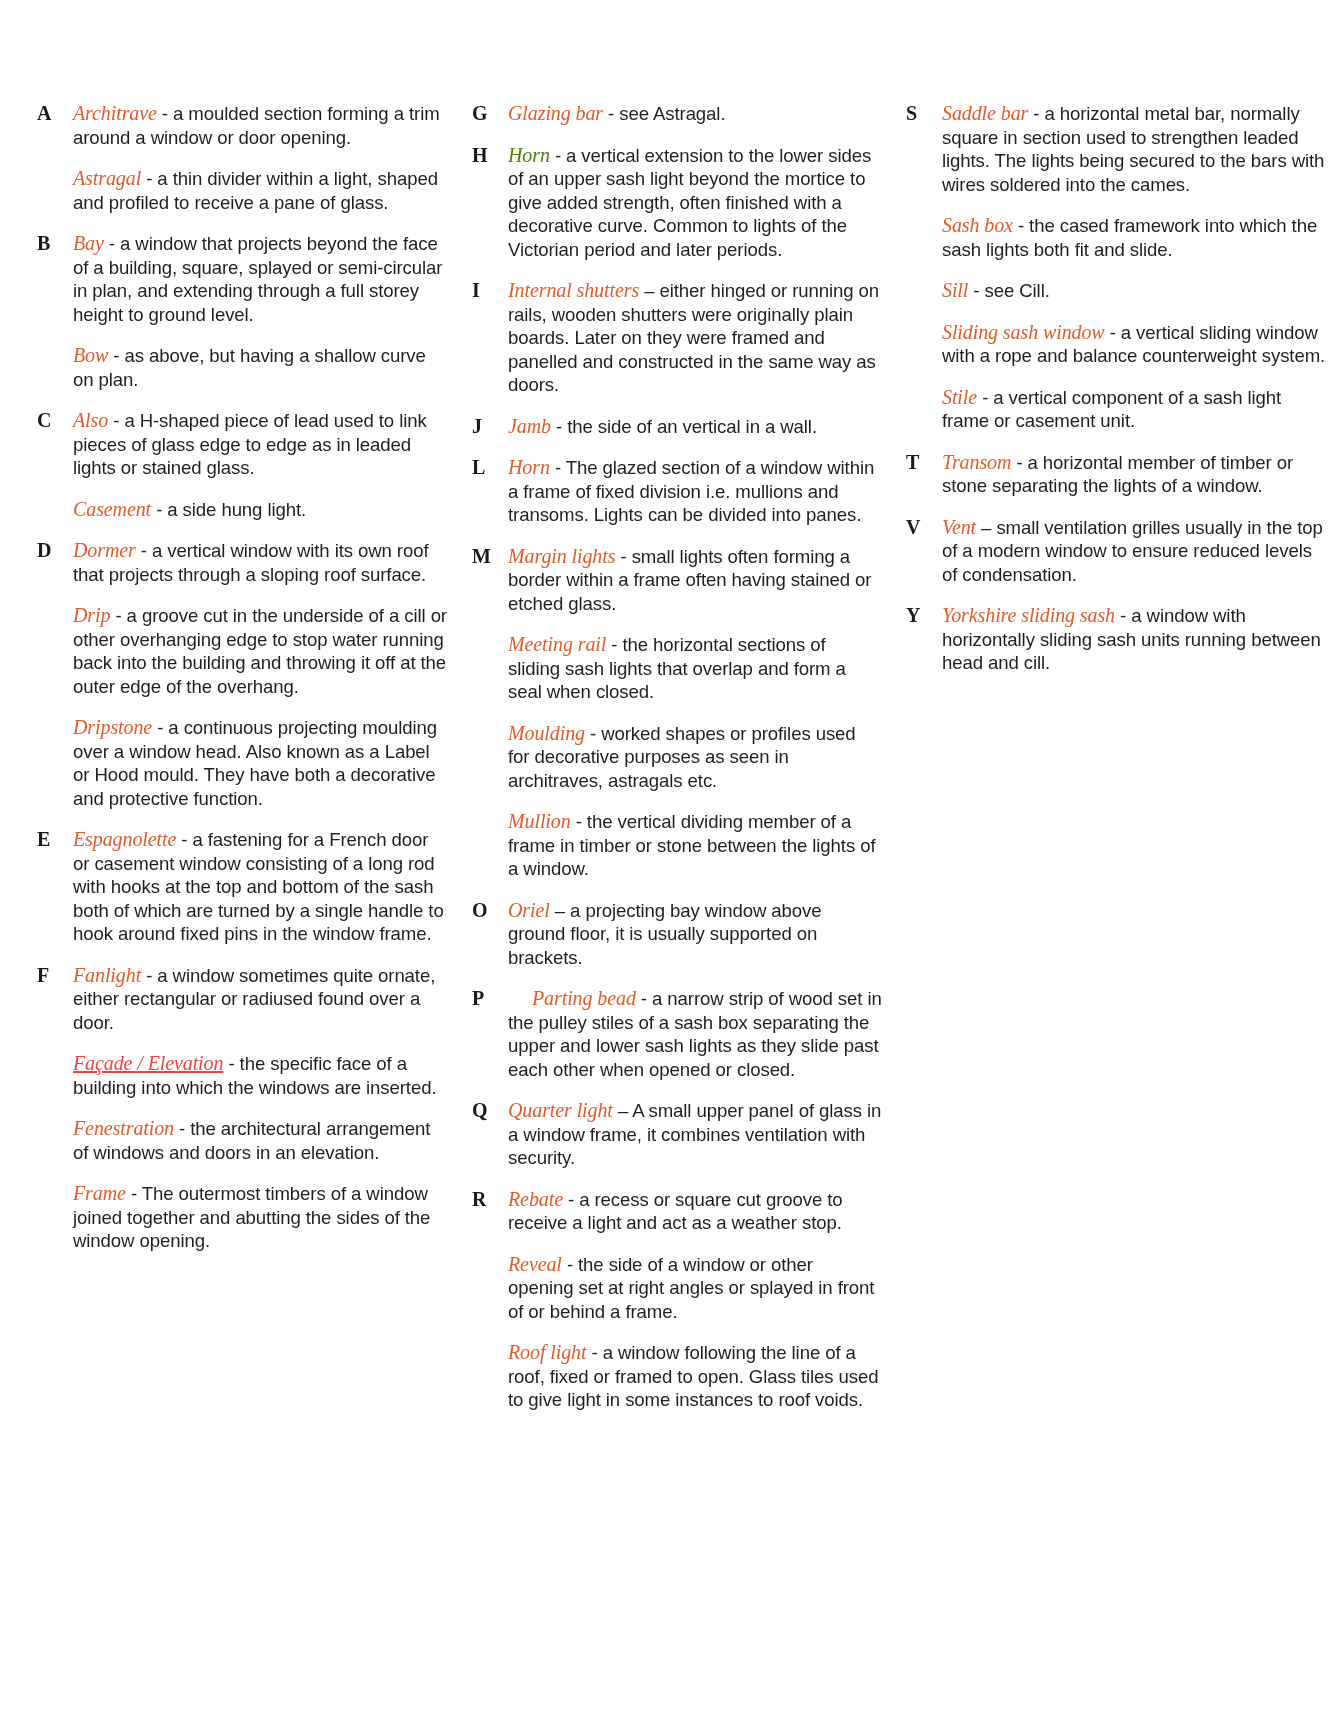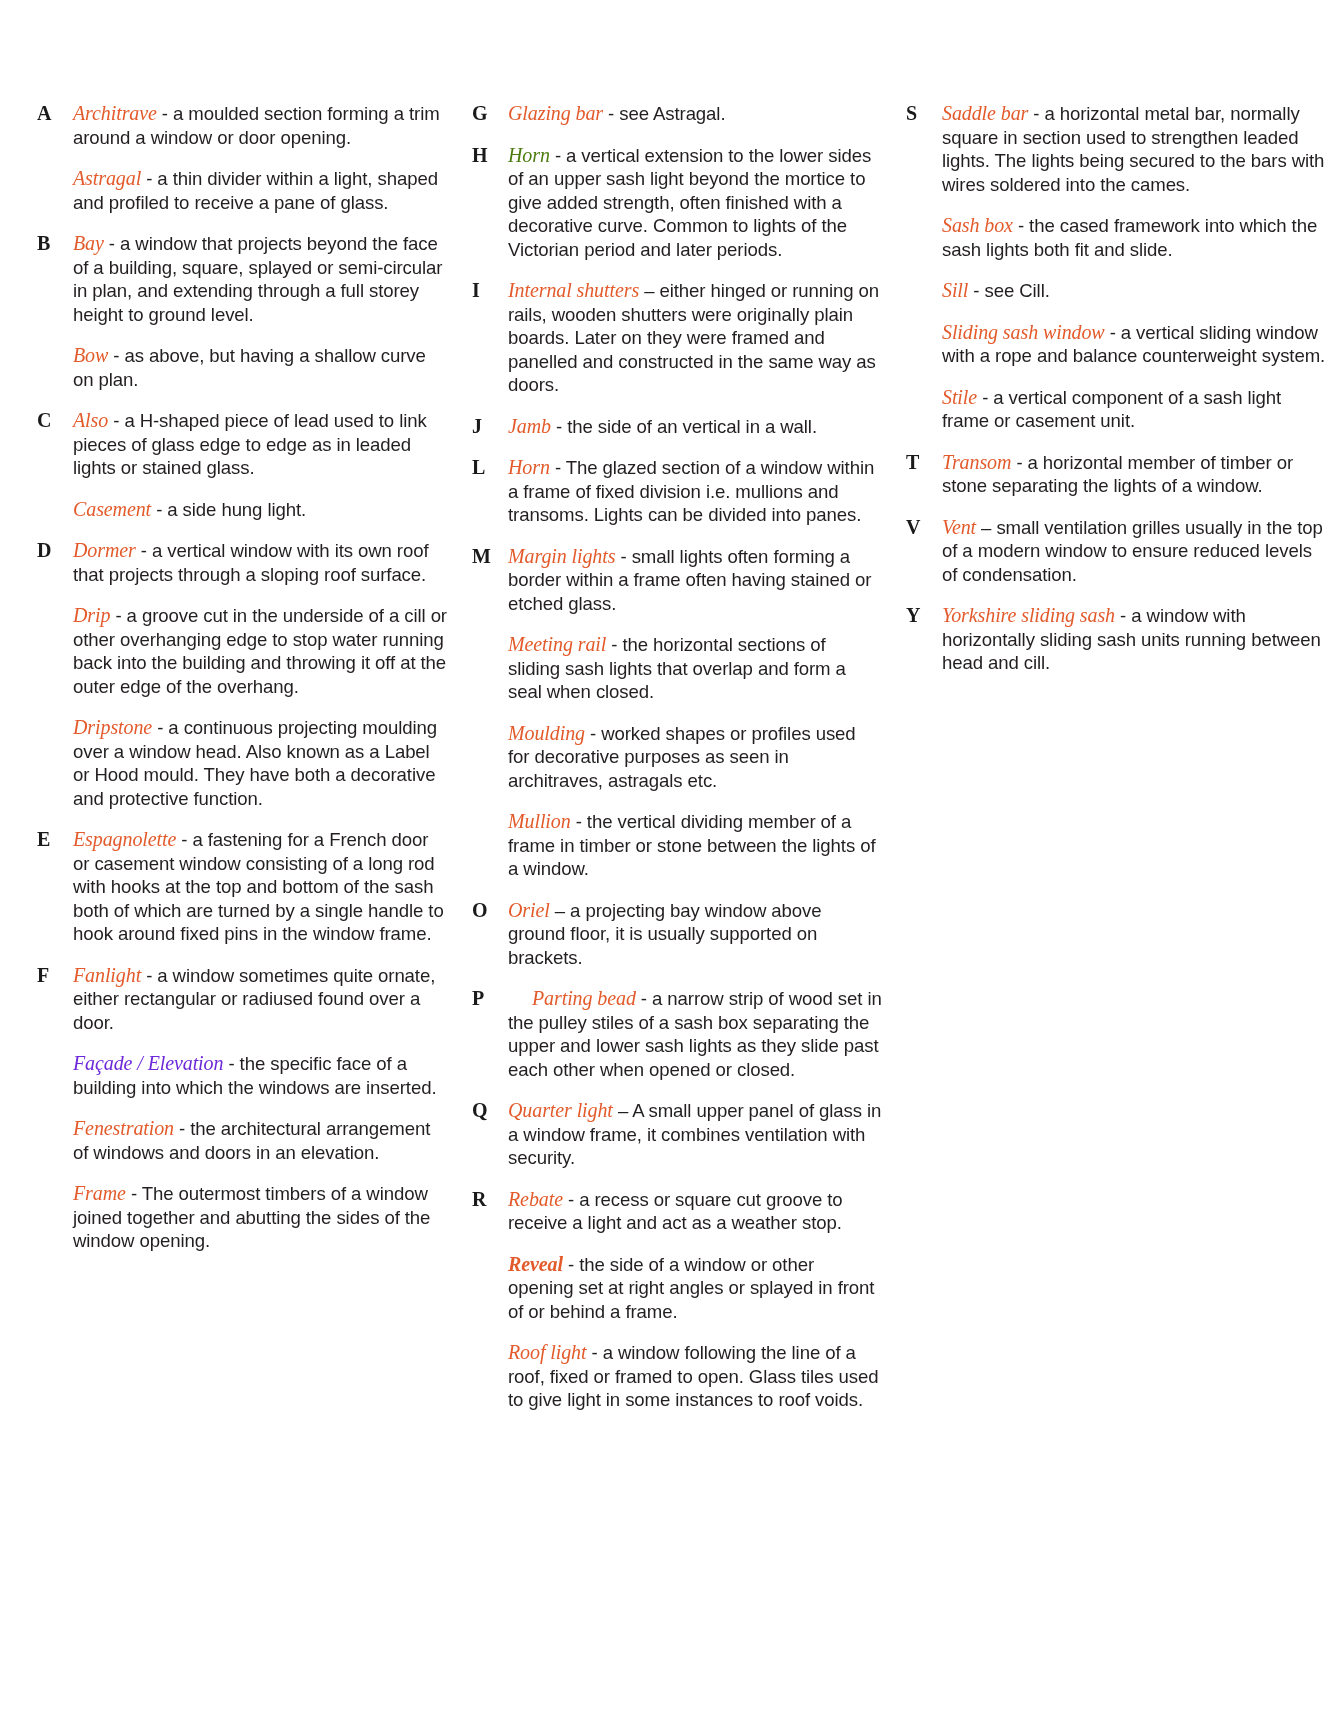--- a/index.html
+++ b/index.html
@@ -27,39 +27,39 @@
       <div class="entry"><span class="term" style="color: rgb(227, 90, 43);">Astragal</span><span class="definition"> - a thin divider within a light, shaped and profiled to receive a pane of glass.</span></div>
       <div class="entry"><span class="letter">B</span><span class="term" style="color: rgb(227, 90, 43);">Bay</span><span class="definition"> - a window that projects beyond the face of a building, square, splayed or semi-circular in plan, and extending through a full storey height to ground level.</span></div>
       <div class="entry"><span class="term" style="color: rgb(227, 90, 43);">Bow</span><span class="definition"> - as above, but having a shallow curve on plan.</span></div>
       <div class="entry"><span class="letter">C</span><span class="term" style="color: rgb(227, 90, 43);">Also</span><span class="definition"> - a H-shaped piece of lead used to link pieces of glass edge to edge as in leaded lights or stained glass.</span></div>
       <div class="entry"><span class="term" style="color: rgb(227, 90, 43);">Casement</span><span class="definition"> - a side hung light.</span></div>
       <div class="entry"><span class="letter">D</span><span class="term" style="color: rgb(227, 90, 43);">Dormer</span><span class="definition"> - a vertical window with its own roof that projects through a sloping roof surface.</span></div>
       <div class="entry"><span class="term" style="color: rgb(227, 90, 43);">Drip</span><span class="definition"> - a groove cut in the underside of a cill or other overhanging edge to stop water running back into the building and throwing it off at the outer edge of the overhang.</span></div>
       <div class="entry"><span class="term" style="color: rgb(227, 90, 43);">Dripstone</span><span class="definition"> - a continuous projecting moulding over a window head. Also known as a Label or Hood mould. They have both a decorative and protective function.</span></div>
       <div class="entry"><span class="letter">E</span><span class="term" style="color: rgb(227, 90, 43);">Espagnolette</span><span class="definition"> - a fastening for a French door or casement window consisting of a long rod with hooks at the top and bottom of the sash both of which are turned by a single handle to hook around fixed pins in the window frame.</span></div>
       <div class="entry"><span class="letter">F</span><span class="term" style="color: rgb(227, 90, 43); font-style: italic;">Fanlight</span><span class="definition"> - a window sometimes quite ornate, either rectangular or radiused found over a door.</span></div>
-      <div class="entry"><span class="term" style="color: #6d28d9;">Façade / Elevation</span><span class="definition"> - the specific face of a building into which the windows are inserted.</span></div>
+      <div class="entry"><span class="term" style="color: #ef4444; text-decoration: underline;">Façade / Elevation</span><span class="definition"> - the specific face of a building into which the windows are inserted.</span></div>
       <div class="entry"><span class="term" style="color: rgb(227, 90, 43);">Fenestration</span><span class="definition"> - the architectural arrangement of windows and doors in an elevation.</span></div>
       <div class="entry"><span class="term" style="color: rgb(227, 90, 43);">Frame</span><span class="definition"> - The outermost timbers of a window joined together and abutting the sides of the window opening.</span></div>
     </div>
   <div class="col col-2">
       <div class="entry"><span class="letter">G</span><span class="term" style="color: rgb(227, 90, 43);">Glazing bar</span><span class="definition"> - see Astragal.</span></div>
       <div class="entry"><span class="letter">H</span><span class="term" style="color: #4d7c0f;">Horn</span><span class="definition"> - a vertical extension to the lower sides of an upper sash light beyond the mortice to give added strength, often finished with a decorative curve. Common to lights of the Victorian period and later periods.</span></div>
       <div class="entry"><span class="letter">I</span><span class="term" style="color: rgb(227, 90, 43);">Internal shutters</span><span class="definition"> – either hinged or running on rails, wooden shutters were originally plain boards. Later on they were framed and panelled and constructed in the same way as doors.</span></div>
       <div class="entry"><span class="letter">J</span><span class="term" style="color: rgb(227, 90, 43);">Jamb</span><span class="definition"> - the side of an vertical in a wall.</span></div>
       <div class="entry"><span class="letter">L</span><span class="term" style="color: rgb(227, 90, 43);">Horn</span><span class="definition"> - The glazed section of a window within a frame of fixed division i.e. mullions and transoms. Lights can be divided into panes.</span></div>
       <div class="entry"><span class="letter">M</span><span class="term" style="color: rgb(227, 90, 43);">Margin lights</span><span class="definition"> - small lights often forming a border within a frame often having stained or etched glass.</span></div>
       <div class="entry"><span class="term" style="color: rgb(227, 90, 43);">Meeting rail</span><span class="definition"> - the horizontal sections of sliding sash lights that overlap and form a seal when closed.</span></div>
       <div class="entry"><span class="term" style="color: rgb(227, 90, 43);">Moulding</span><span class="definition"> - worked shapes or profiles used for decorative purposes as seen in architraves, astragals etc.</span></div>
       <div class="entry"><span class="term" style="color: rgb(227, 90, 43);">Mullion</span><span class="definition"> - the vertical dividing member of a frame in timber or stone between the lights of a window.</span></div>
       <div class="entry"><span class="letter">O</span><span class="term" style="color: rgb(227, 90, 43);">Oriel</span><span class="definition"> – a projecting bay window above ground floor, it is usually supported on brackets.</span></div>
       <div class="entry"><span class="letter">P</span><span class="term" style="color: rgb(227, 90, 43); margin-left: 24px;">Parting bead</span><span class="definition"> - a narrow strip of wood set in the pulley stiles of a sash box separating the upper and lower sash lights as they slide past each other when opened or closed.</span></div>
       <div class="entry"><span class="letter">Q</span><span class="term" style="color: rgb(227, 90, 43);">Quarter light</span><span class="definition"> – A small upper panel of glass in a window frame, it combines ventilation with security.</span></div>
       <div class="entry"><span class="letter">R</span><span class="term" style="color: rgb(227, 90, 43);">Rebate</span><span class="definition"> - a recess or square cut groove to receive a light and act as a weather stop.</span></div>
-      <div class="entry"><span class="term" style="color: rgb(227, 90, 43); font-weight: bold;">Reveal</span><span class="definition"> - the side of a window or other opening set at right angles or splayed in front of or behind a frame.</span></div>
+      <div class="entry"><span class="term" style="color: rgb(227, 90, 43);">Reveal</span><span class="definition"> - the side of a window or other opening set at right angles or splayed in front of or behind a frame.</span></div>
       <div class="entry"><span class="term" style="color: rgb(227, 90, 43);">Roof light</span><span class="definition"> - a window following the line of a roof, fixed or framed to open. Glass tiles used to give light in some instances to roof voids.</span></div>
     </div>
   <div class="col col-3">
       <div class="entry"><span class="letter">S</span><span class="term" style="color: rgb(227, 90, 43);">Saddle bar</span><span class="definition"> - a horizontal metal bar, normally square in section used to strengthen leaded lights. The lights being secured to the bars with wires soldered into the cames.</span></div>
       <div class="entry"><span class="term" style="color: rgb(227, 90, 43);">Sash box</span><span class="definition"> - the cased framework into which the sash lights both fit and slide.</span></div>
       <div class="entry"><span class="term" style="color: rgb(227, 90, 43);">Sill</span><span class="definition"> - see Cill.</span></div>
       <div class="entry"><span class="term" style="color: rgb(227, 90, 43);">Sliding sash window</span><span class="definition"> - a vertical sliding window with a rope and balance counterweight system.</span></div>
       <div class="entry"><span class="term" style="color: rgb(227, 90, 43);">Stile</span><span class="definition"> - a vertical component of a sash light frame or casement unit.</span></div>
       <div class="entry"><span class="letter">T</span><span class="term" style="color: rgb(227, 90, 43);">Transom</span><span class="definition"> - a horizontal member of timber or stone separating the lights of a window.</span></div>
       <div class="entry"><span class="letter">V</span><span class="term" style="color: rgb(227, 90, 43); margin-top: 6px;">Vent</span><span class="definition"> – small ventilation grilles usually in the top of a modern window to ensure reduced levels of condensation.</span></div>

